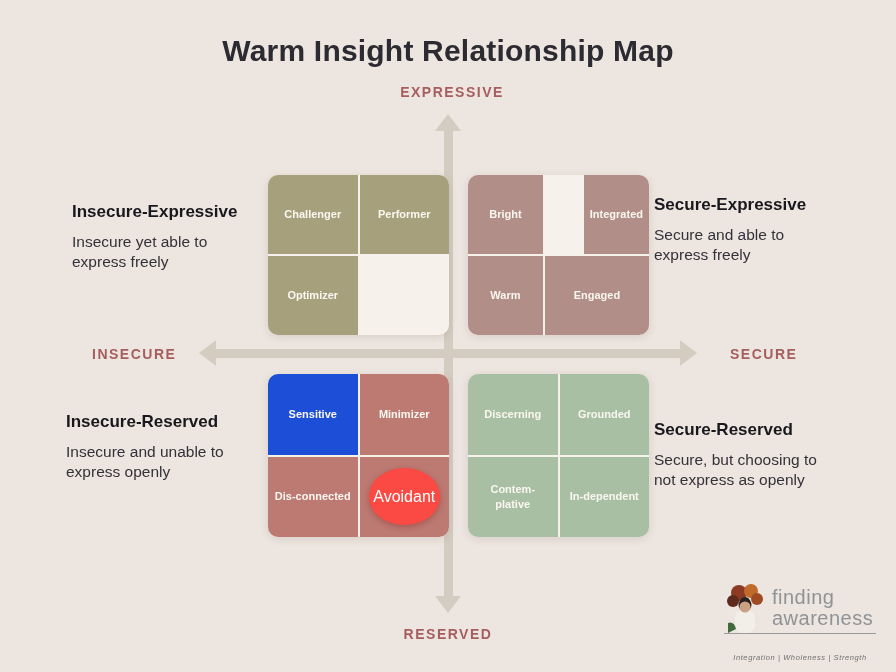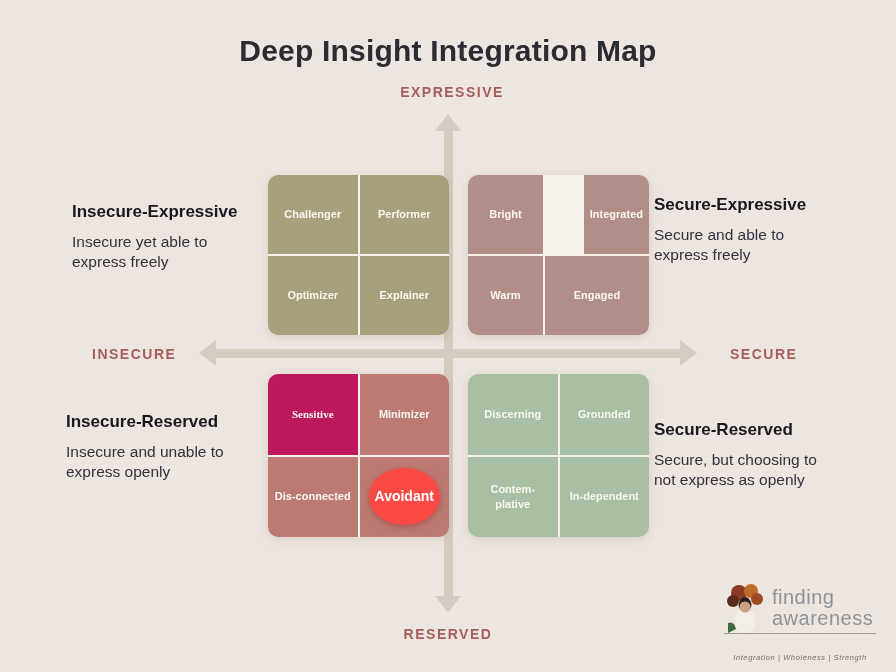--- a/index.html
+++ b/index.html
@@ -78,22 +78,22 @@
   }
   .cell-avoid { position: relative; }
   .avoid-ellipse {
     width: 92%;
     height: 78%;
     border-radius: 50%;
     display: flex;
     align-items: center;
     justify-content: center;
     color: #ffffff;
-    font-size: 14px;
-    font-weight: bold;
+    font-size: 16px;
+    font-weight: normal;
     box-shadow: 0 2px 6px rgba(120,20,20,0.35);
   }
 
   
   .block { position: absolute; width: 200px; }
   .block h3 { font-size: 17px; font-weight: bold; color: #18181e; margin-bottom: 10px; }
   .block p  { font-size: 15.5px; color: #33323a; line-height: 1.32; width: 172px; }
   .blk-ie { left: 66px;  top: 202px; margin-left: 6px; }
   .blk-se { left: 654px; top: 195px; }
   .blk-ir { left: 66px;  top: 412px; }
@@ -115,50 +115,49 @@
     letter-spacing: 0.6px;
     text-align: center;
     white-space: nowrap;
   }
 </style>
 </head>
 <body>
 
 <div class="stage">
 
-  <h1 class="title">Deep Insight Integration Map</h1>
+  <h1 class="title">Warm Insight Relationship Map</h1>
 
   <div class="axis-label axis-top">EXPRESSIVE</div>
   <div class="axis-label axis-bottom">RESERVED</div>
   <div class="axis-label axis-left">INSECURE</div>
   <div class="axis-label axis-right">SECURE</div>
 
   <div class="v-line"></div>
   <div class="h-line"></div>
   <div class="head head-up"></div>
   <div class="head head-down"></div>
   <div class="head head-left"></div>
   <div class="head head-right"></div>
 
   <div class="q q-tl">
     <div class="cell" style="background-color: rgb(166, 160, 124);">Challenger</div>
     <div class="cell" style="background-color: rgb(166, 160, 124);">Performer</div>
     <div class="cell" style="background-color: rgb(166, 160, 124);">Optimizer</div>
-    <div class="cell" style="background-color: rgb(166, 160, 124);">Explainer</div>
   </div>
 
   <div class="q q-tr">
     <div class="cell" style="background-color: rgb(178, 142, 136);">Bright</div>
     <div class="cell" style="background-color: rgb(178, 142, 136); margin-left: 39px;">Integrated</div>
     <div class="cell" style="background-color: rgb(178, 142, 136);">Warm</div>
     <div class="cell" style="background-color: rgb(178, 142, 136);">Engaged</div>
   </div>
 
   <div class="q q-bl">
-    <div class="cell" style="background-color: #be185d; font-family: Liberation Serif, serif;">Sensitive</div>
+    <div class="cell" style="background-color: #1d4ed8;">Sensitive</div>
     <div class="cell" style="background-color: rgb(189, 122, 114);">Minimizer</div>
     <div class="cell" style="background-color: rgb(189, 122, 114);">Dis-connected</div>
     <div class="cell cell-avoid" style="background-color: rgb(189, 122, 114);">
       <div class="avoid-ellipse" style="background-color: rgb(251, 74, 67);">Avoidant</div>
     </div>
   </div>
 
   <div class="q q-br">
     <div class="cell" style="background-color: rgb(169, 191, 163);">Discerning</div>
     <div class="cell" style="background-color: rgb(169, 191, 163);">Grounded</div>

